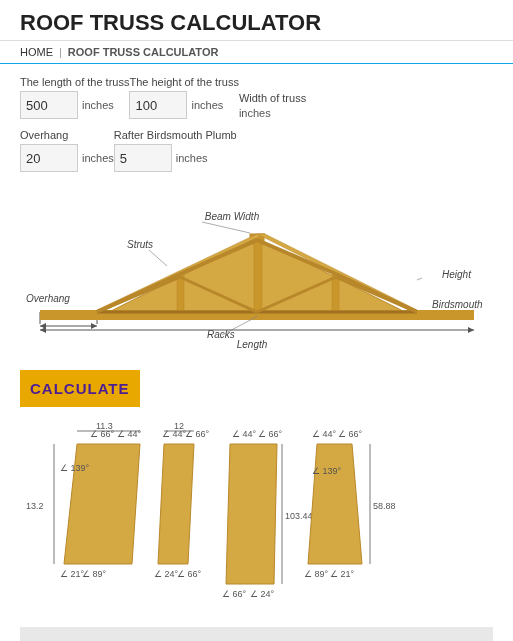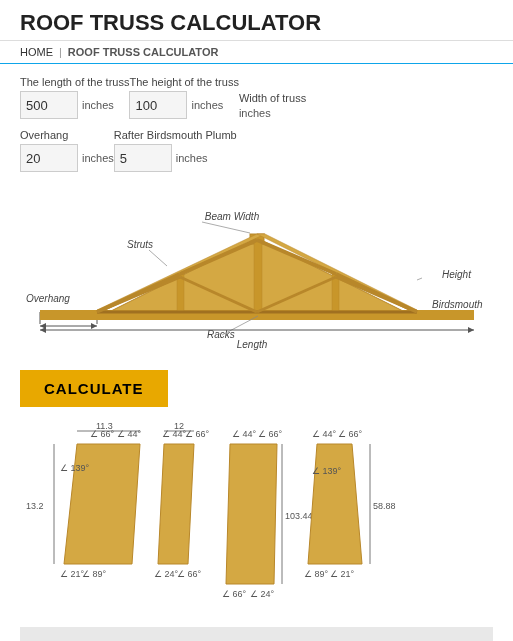--- a/index.html
+++ b/index.html
@@ -85,25 +85,25 @@
       padding: 0 20px;
       margin-bottom: 12px;
       font-style: italic;
     }
     
     .calc-btn-section {
       padding: 8px 20px 8px 20px;
     }
     .calc-btn {
       background: #e8a800;
-      color: #000000;
+      color: #4c1d95;
       font-size: 15px;
       font-weight: bold;
       border: none;
-      padding: 10px 24px;
+      padding: 10px 10px;
       cursor: pointer;
       letter-spacing: 1px;
     }
     
     .pieces-section {
       padding: 4px 20px 8px 20px;
     }
     
     .dimensions-section {
       background: #e8e8e8;

